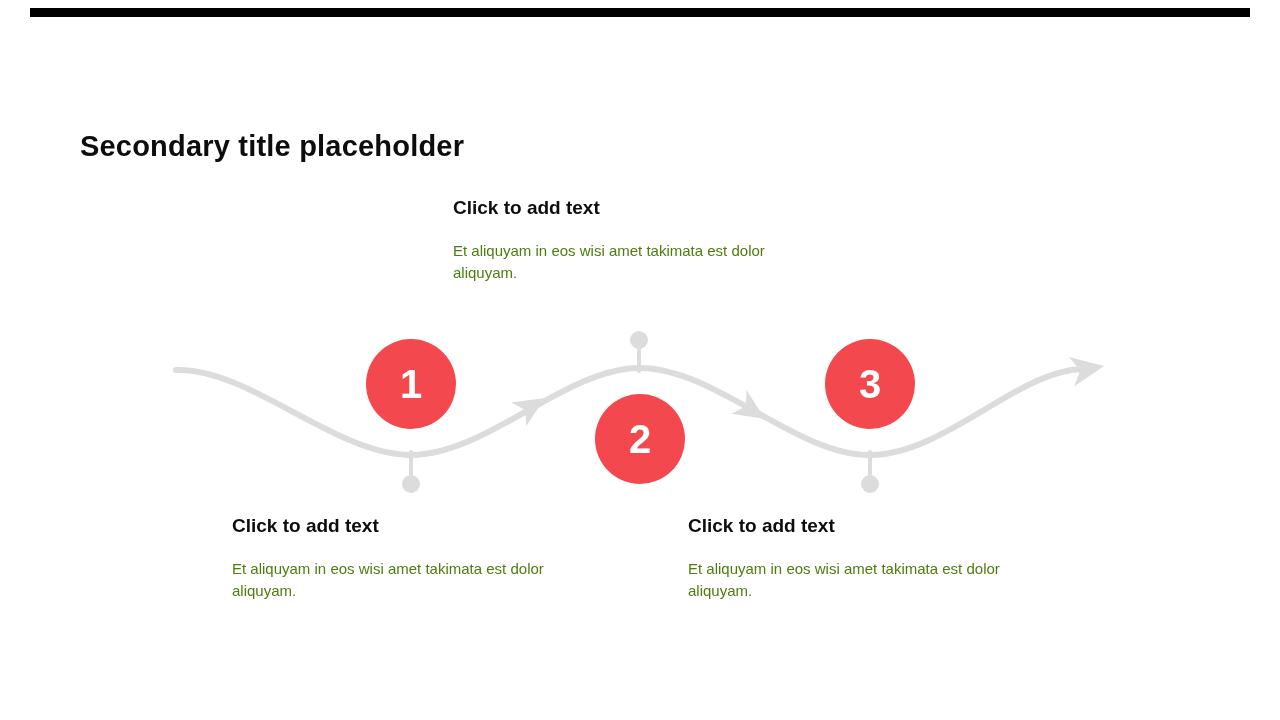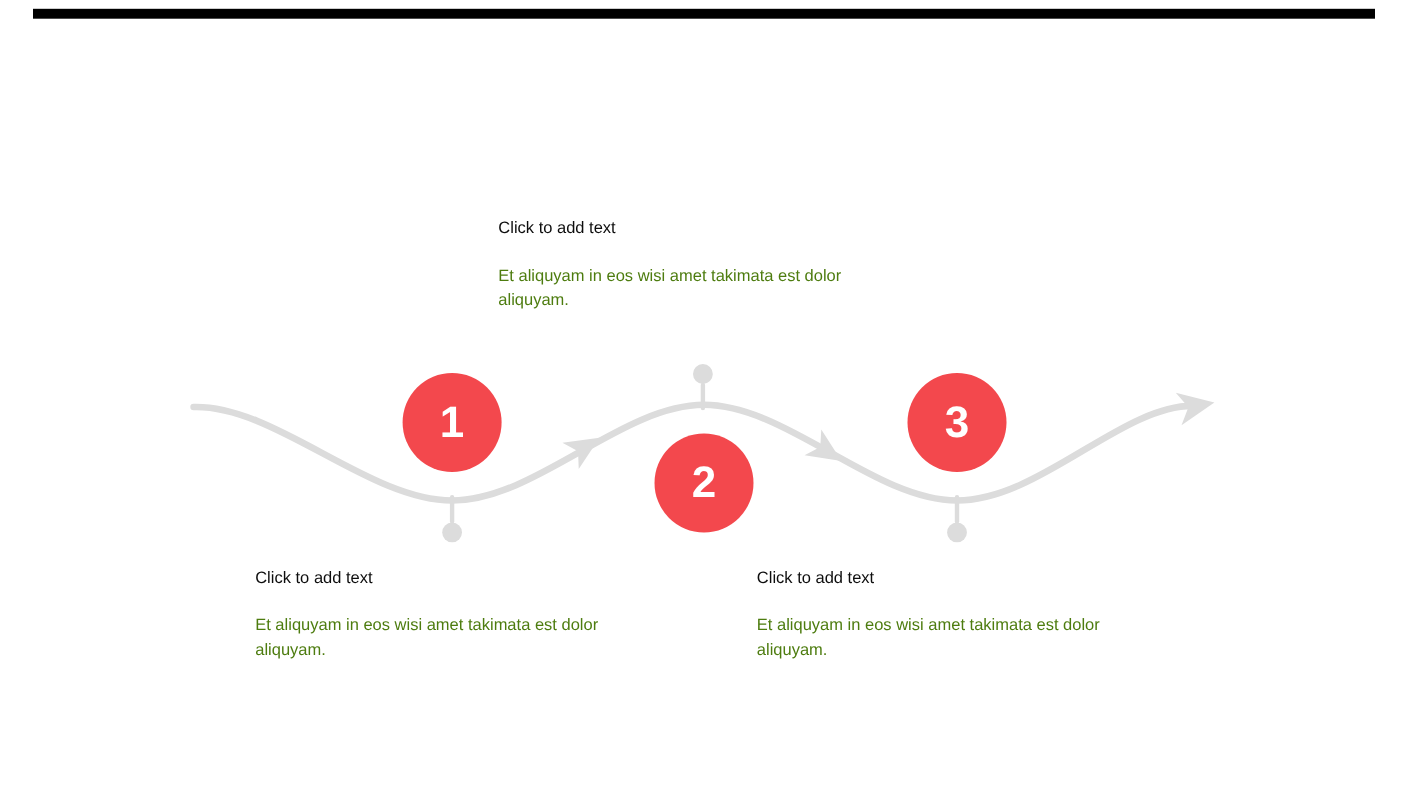--- a/index.html
+++ b/index.html
@@ -63,41 +63,42 @@
   .textblock {
     position: absolute;
     width: 340px;
   }
   .textblock.t-top   { left: 453px; top: 195px; }
   .textblock.t-left  { left: 232px; top: 513px; }
   .textblock.t-right { left: 688px; top: 513px; }
 
   .textblock h3 {
     margin: 0;
-    font-size: 15px;
+    font-size: 19px;
     line-height: 26px;
-    font-weight: 400;
+    font-weight: 700;
     color: #0d0d0d;
     white-space: nowrap;
   }
   .textblock p {
     margin: 19px 0 0 0;
     font-size: 15px;
     line-height: 21.5px;
     font-weight: 400;
     color: #4d7c0f;
   }
 </style>
 </head>
 <body>
 
 <div class="slide">
 
   <div class="accent-bar"></div>
 
+  <h1 class="slide-title">Secondary title placeholder</h1>
 
   <svg class="diagram-svg" viewBox="0 0 1280 720" xmlns="http://www.w3.org/2000/svg">
 
     <path d="M 176 370 C 250 368, 335 455, 411 455 S 565 368, 640 368 S 795 455, 870 455 S 1020 368, 1085 369" fill="none" stroke="#dcdcdc" stroke-width="6" stroke-linecap="round"></path>
 
     <line x1="411" y1="452" x2="411" y2="474" stroke="#dcdcdc" stroke-width="4" stroke-linecap="round"></line>
     <circle cx="411" cy="484" r="9" fill="#dcdcdc"></circle>
 
     <line x1="639" y1="371" x2="639" y2="350" stroke="#dcdcdc" stroke-width="4" stroke-linecap="round"></line>
     <circle cx="639" cy="340" r="9" fill="#dcdcdc"></circle>

